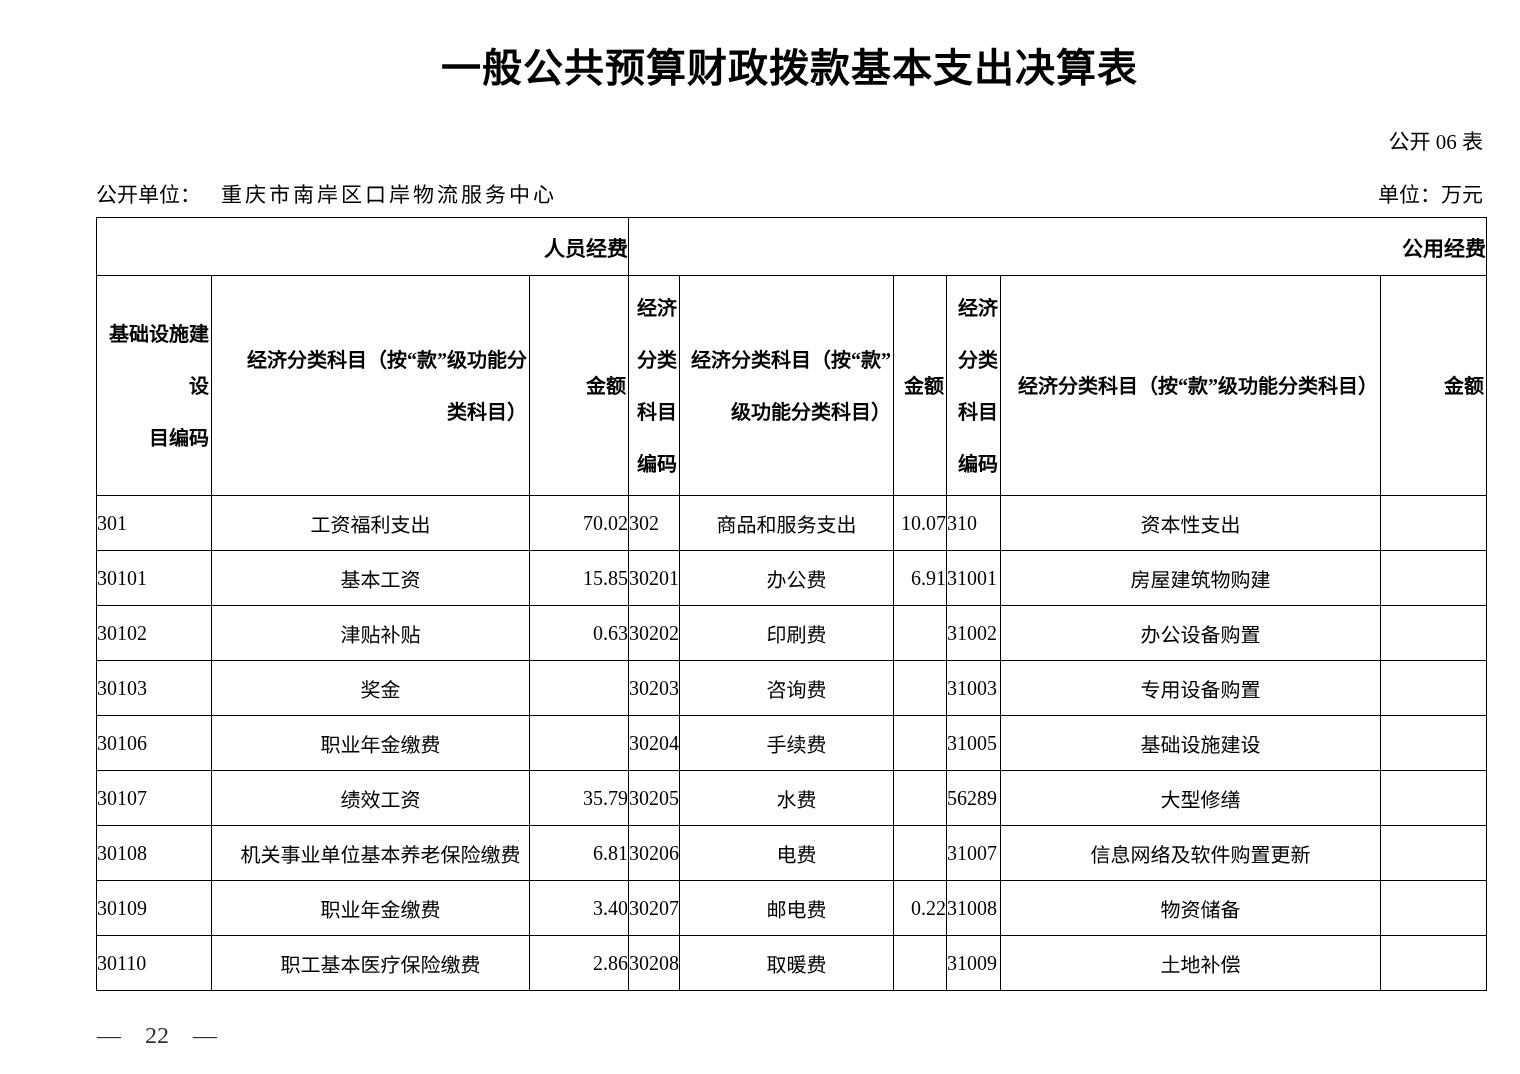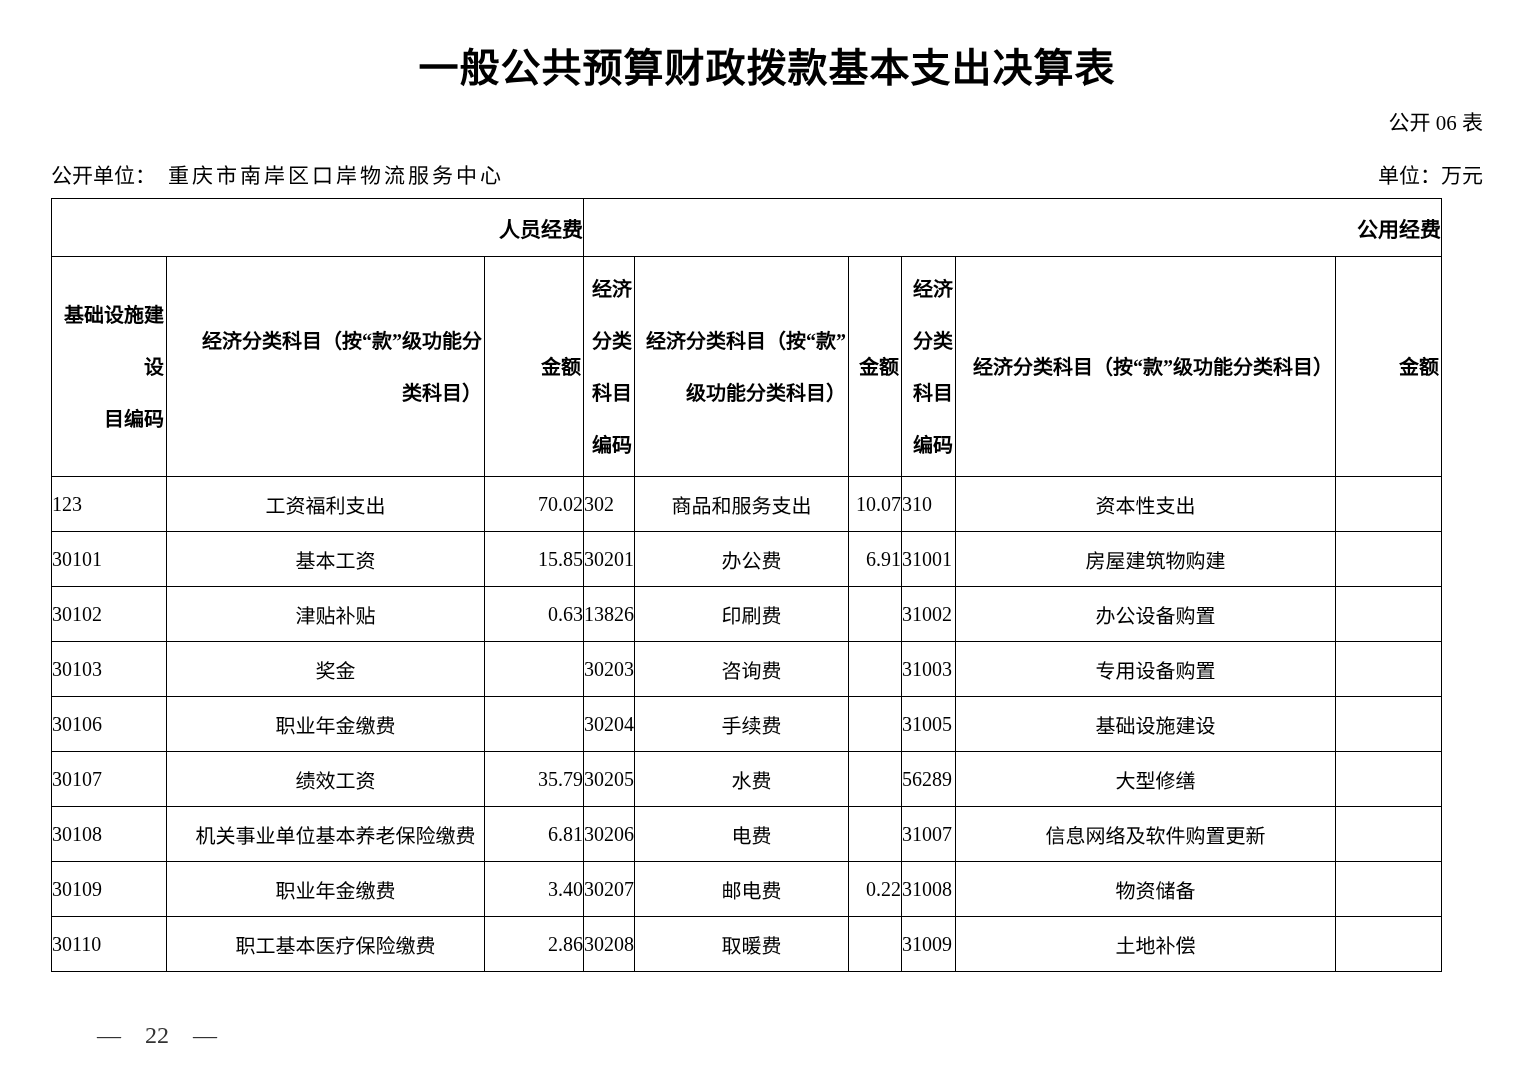--- a/index.html
+++ b/index.html
@@ -10,47 +10,47 @@
     font-family: "Liberation Serif", "DejaVu Serif", serif;
   }
   .page {
     position: relative;
     width: 1520px;
     height: 1074px;
     background: #fff;
     overflow: hidden;
   }
   .content {
-    padding: 0 37px 0 51px; 
+    padding: 0 37px 0 96px; 
   }
   .doc-title {
     padding-top: 44px;
     text-align: center;
     font-size: 40px;
     font-weight: bold;
     line-height: 50px;
     letter-spacing: 1px;
     white-space: nowrap;
   }
   .table-no {
-    margin-top: 16px;
+    margin-top: 35px;
     text-align: right;
     font-size: 21px;
     line-height: 26px;
   }
   .unit-row {
     margin-top: 26px;
     display: flex;
     justify-content: space-between;
     align-items: flex-end;
     font-size: 21px;
     line-height: 28px;
   }
   .unit-left .unit-name {
-    margin-left: 12px;
+    margin-left: 20px;
     letter-spacing: 3px;
     text-align: center;
   }
   table.budget {
     margin-top: 8px;
     width: 1390px;
     border-collapse: collapse;
     table-layout: fixed;
   }
   table.budget th, table.budget td {
@@ -143,21 +143,21 @@
           <th>经济
 分类
 科目
 编码</th>
           <th>经济分类科目（按“款”级功能分类科目）</th>
           <th>金额</th>
         </tr>
       </thead>
       <tbody>
           <tr>
-            <td class="code">123</td>
+            <td class="code">301</td>
             <td class="name">工资福利支出</td>
             <td class="amount">70.02</td>
             <td class="code">302</td>
             <td class="name">商品和服务支出</td>
             <td class="amount">10.07</td>
             <td class="code">310</td>
             <td class="name">资本性支出</td>
             <td class="amount"></td>
           </tr>
           <tr>
@@ -168,21 +168,21 @@
             <td class="name">　办公费</td>
             <td class="amount">6.91</td>
             <td class="code">31001</td>
             <td class="name">　房屋建筑物购建</td>
             <td class="amount"></td>
           </tr>
           <tr>
             <td class="code">30102</td>
             <td class="name">　津贴补贴</td>
             <td class="amount">0.63</td>
-            <td class="code">13826</td>
+            <td class="code">30202</td>
             <td class="name">　印刷费</td>
             <td class="amount"></td>
             <td class="code">31002</td>
             <td class="name">　办公设备购置</td>
             <td class="amount"></td>
           </tr>
           <tr>
             <td class="code">30103</td>
             <td class="name">　奖金</td>
             <td class="amount"></td>

